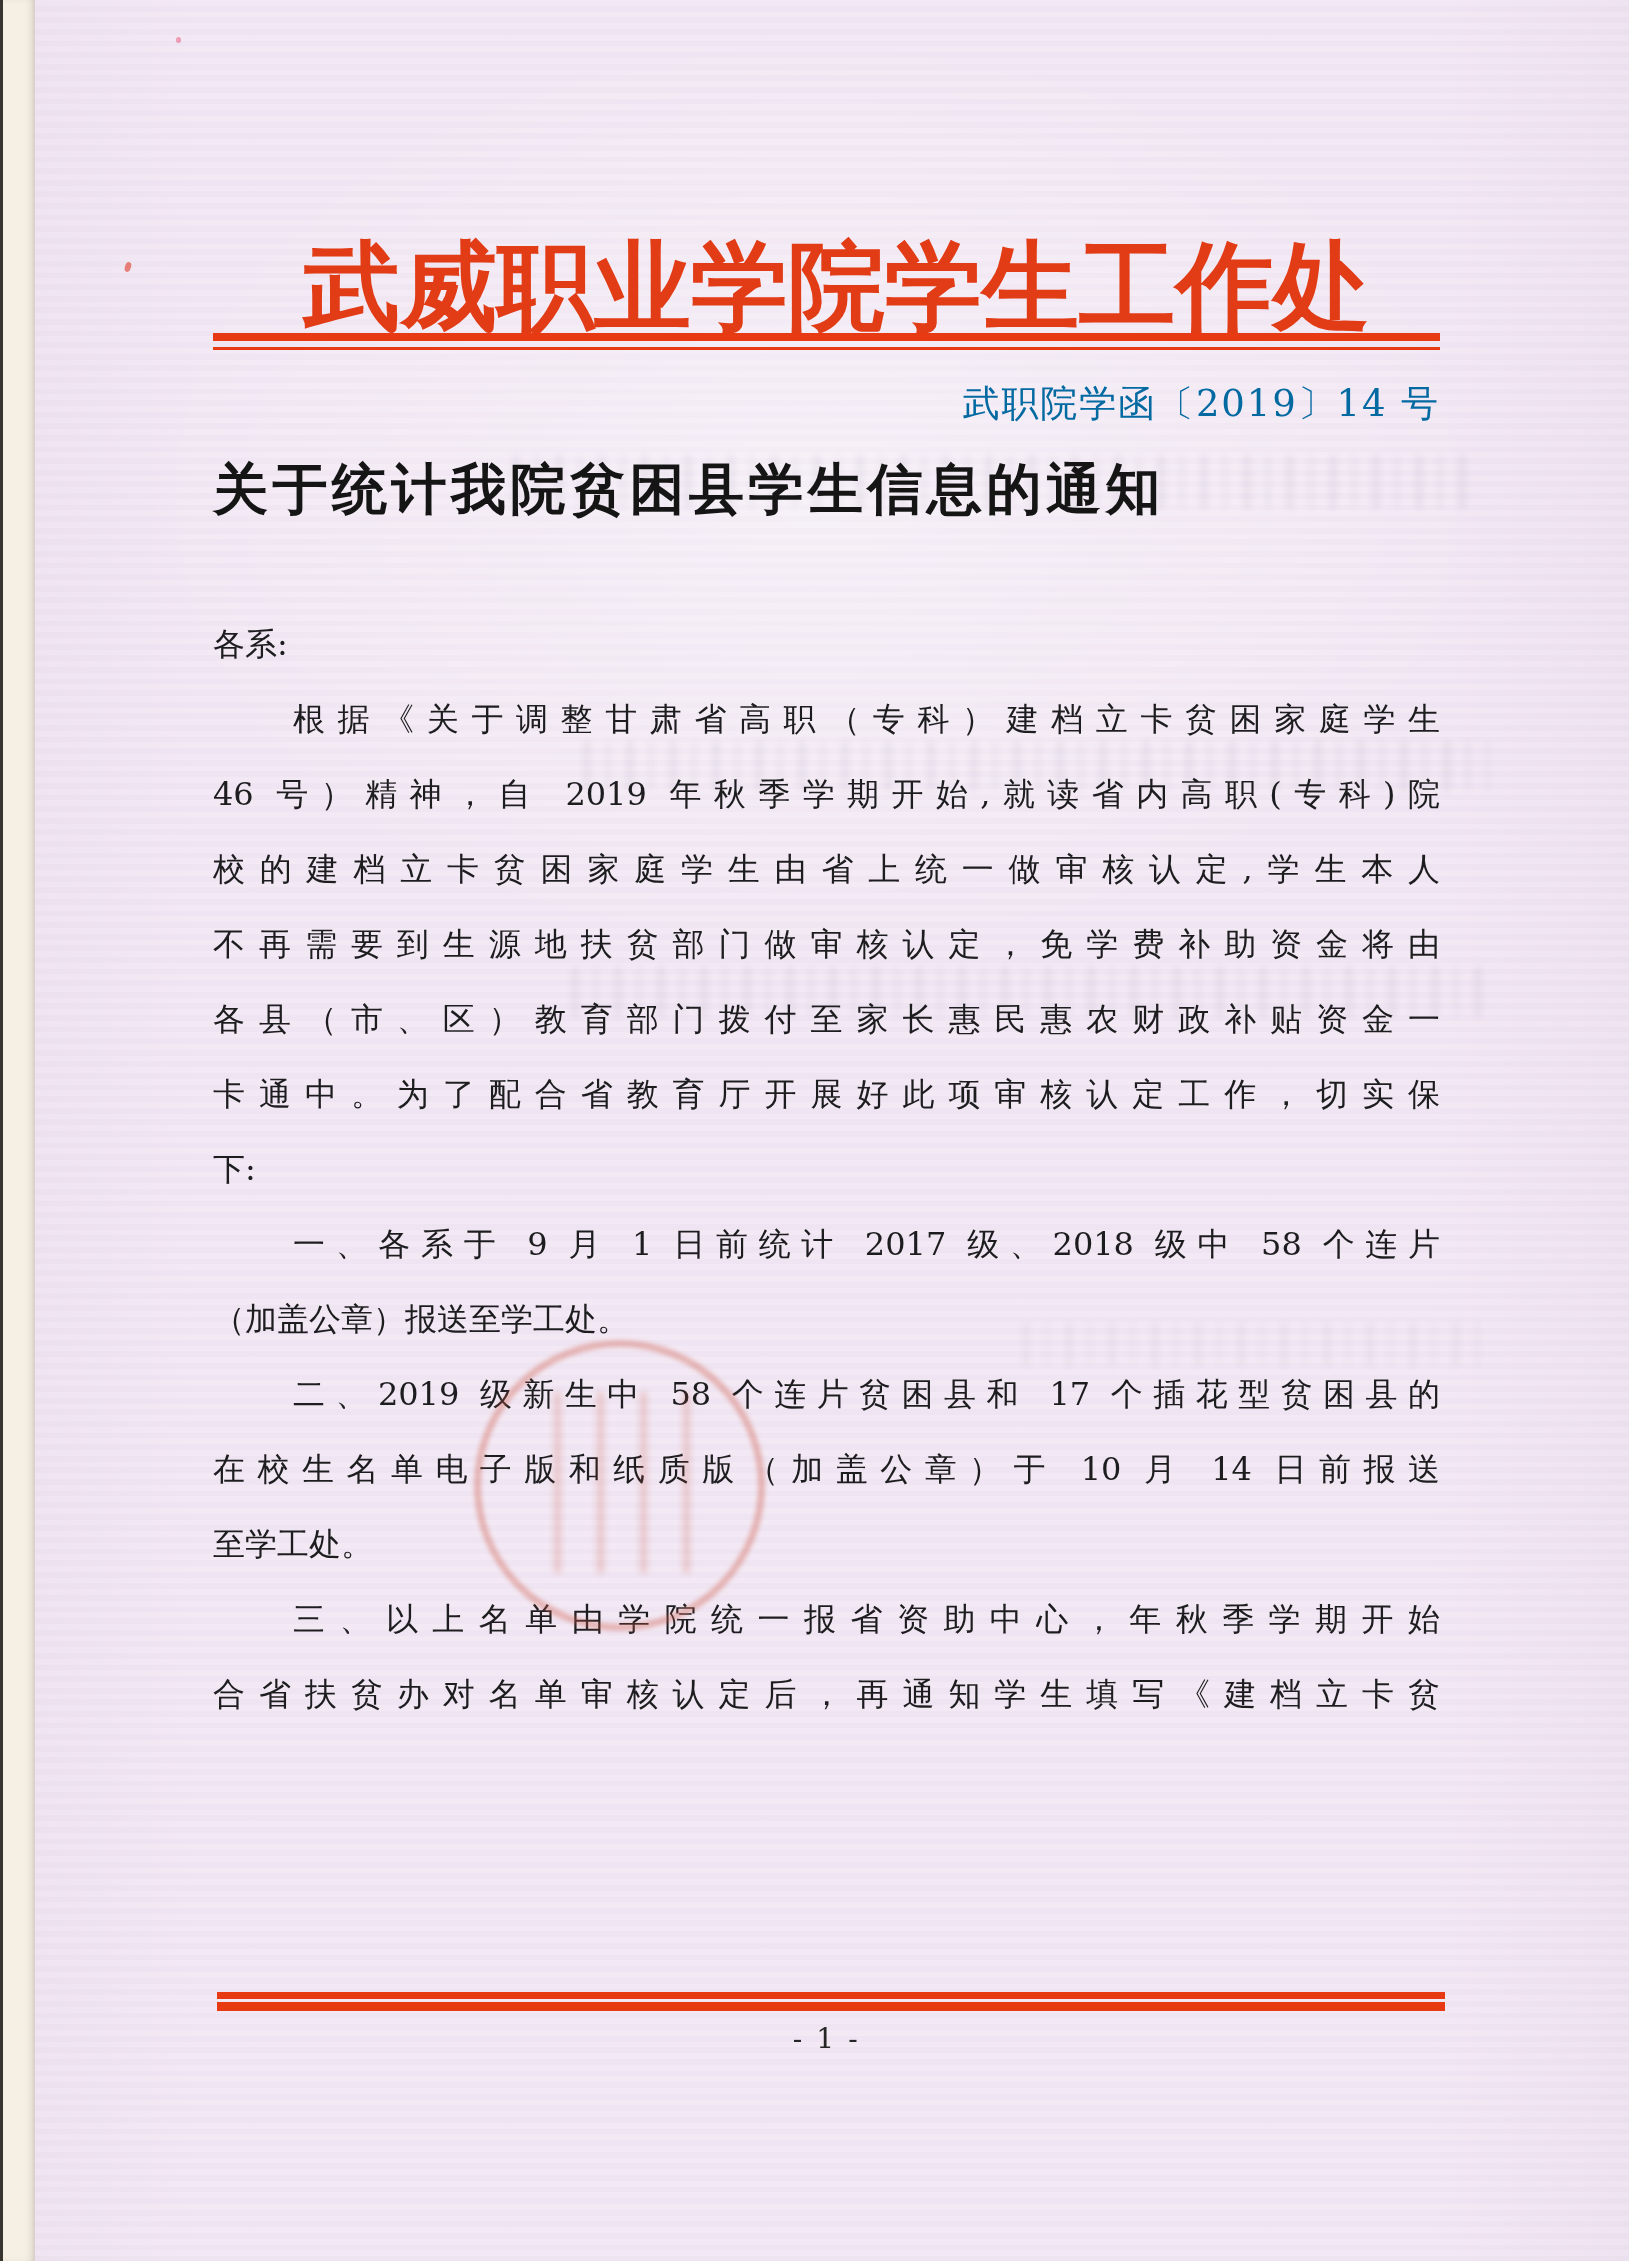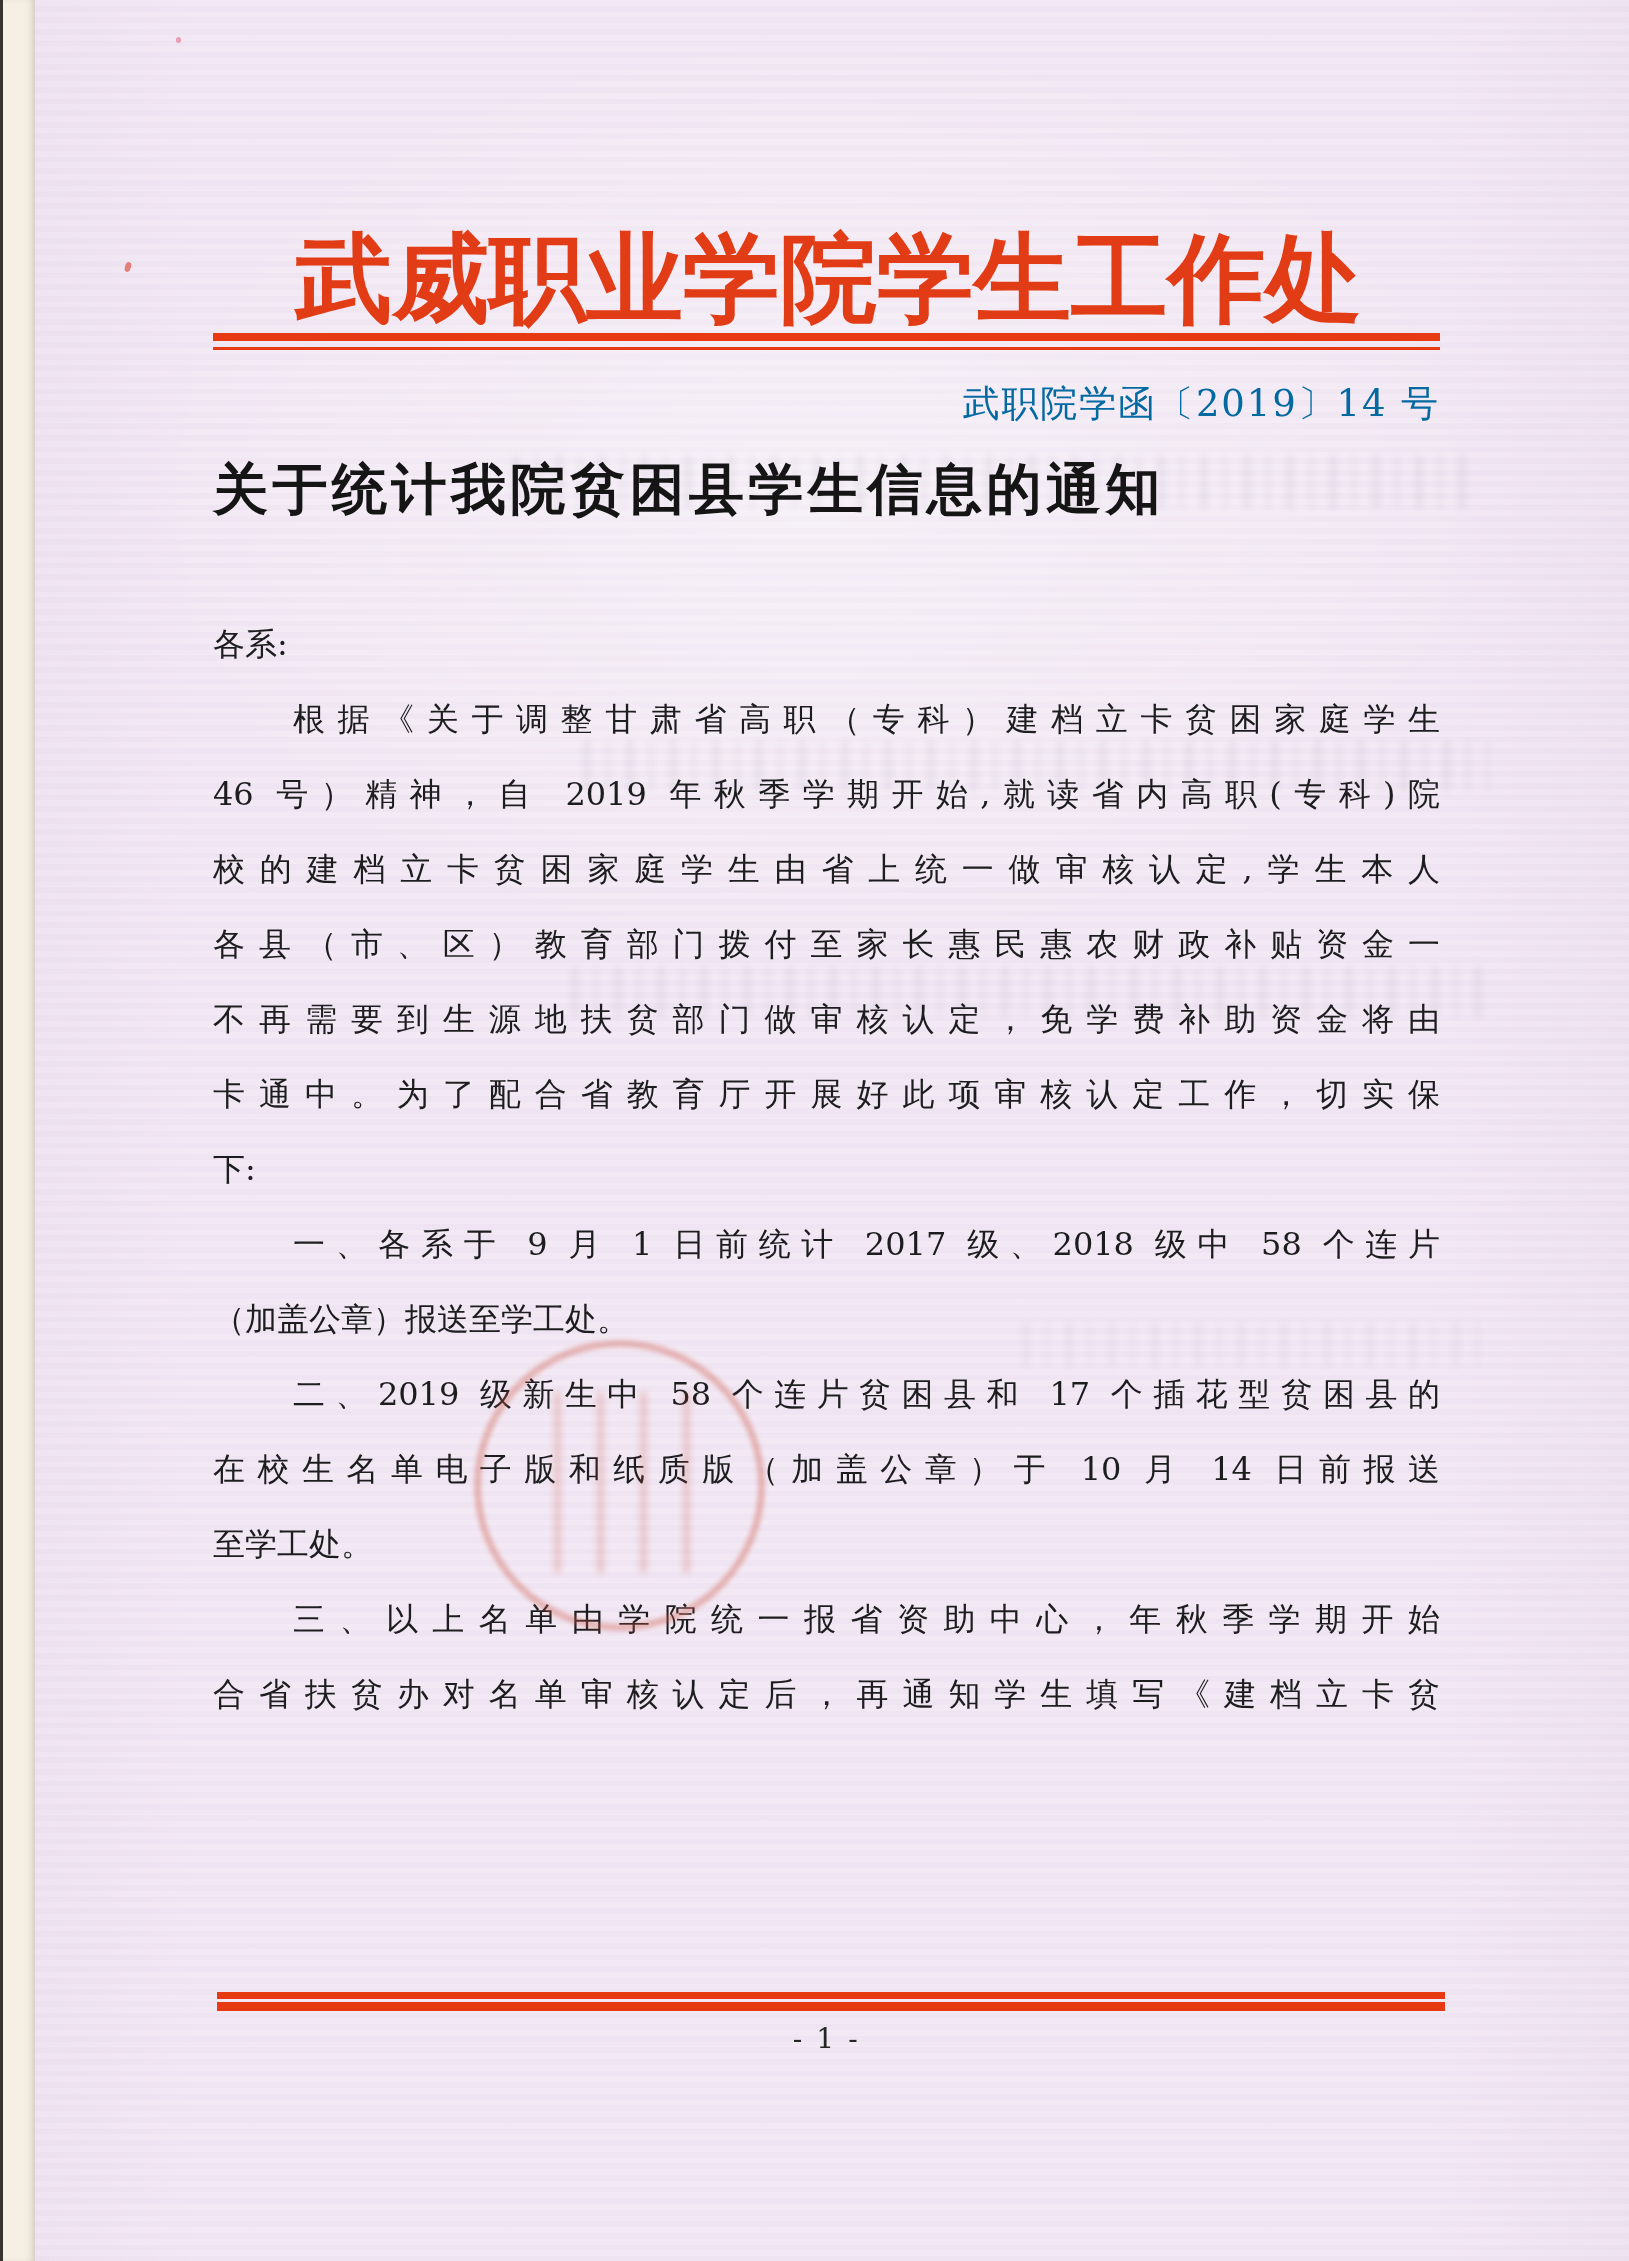--- a/index.html
+++ b/index.html
@@ -19,21 +19,21 @@
       radial-gradient(ellipse 60% 30% at 50% 22%, rgba(255,255,255,.35), rgba(255,255,255,0) 70%),
       repeating-linear-gradient(180deg, rgba(255,255,255,.045) 0 5.8px, rgba(186,166,198,.05) 5.8px 11.6px),
       linear-gradient(90deg, rgba(198,178,206,.10), rgba(255,255,255,0) 12%, rgba(255,255,255,0) 88%, rgba(198,178,206,.10));
   }
   
   .edge-black{position:absolute;left:0;top:0;width:2.6px;height:100%;background:#38342f;}
   .edge-cream{position:absolute;left:2.6px;top:0;width:32px;height:100%;background:#f5f0e3;
     box-shadow:inset -6.4px 0 9px -5.2px rgba(110,90,100,.35);}
 
   .org-title{
-    position:absolute;top:213px;left:213px;width:1227px;margin:2px;
+    position:absolute;top:213px;left:213px;width:1227px;margin:10px;
     text-align:center;font-size:97px;font-weight:700;line-height:1.3;
     color:var(--header-red);letter-spacing:0px;white-space:nowrap;
   }
   .rule-top{position:absolute;top:333px;left:213px;width:1227px;}
   .rule-top .thick{height:8.4px;background:var(--rule-red);}
   .rule-top .thin{height:3.2px;background:var(--rule-red);margin-top:5.8px;}
 
   .doc-number{
     position:absolute;top:379px;left:213px;width:1227px;margin:0;
     text-align:right;font-size:37px;letter-spacing:1.9px;color:#0369a1;white-space:nowrap;
@@ -112,22 +112,22 @@
   <p class="doc-number">武职院学函〔2019〕14 号</p>
 
   <h2 class="doc-title">关于统计我院贫困县学生信息的通知</h2>
 
   <main class="body-block">
     <div class="line">各系:</div>
     <div>
         <div class="line indent fill">根据《关于调整甘肃省高职（专科）建档立卡贫困家庭学生</div>
         <div class="line fill">46 号）精神，自 2019 年秋季学期开始,就读省内高职(专科)院</div>
         <div class="line fill">校的建档立卡贫困家庭学生由省上统一做审核认定,学生本人</div>
+        <div class="line fill">不再需要到生源地扶贫部门做审核认定，免学费补助资金将由</div>
         <div class="line fill">各县（市、区）教育部门拨付至家长惠民惠农财政补贴资金一</div>
-        <div class="line fill">不再需要到生源地扶贫部门做审核认定，免学费补助资金将由</div>
         <div class="line fill">卡通中。为了配合省教育厅开展好此项审核认定工作，切实保</div>
         <div class="line">下:</div>
         <div class="line indent fill">一、各系于 9 月 1 日前统计 2017 级、2018 级中 58 个连片</div>
         <div class="line">（加盖公章）报送至学工处。</div>
         <div class="line indent fill">二、2019 级新生中 58 个连片贫困县和 17 个插花型贫困县的</div>
         <div class="line fill">在校生名单电子版和纸质版（加盖公章）于 10 月 14 日前报送</div>
         <div class="line">至学工处。</div>
         <div class="line indent fill">三、以上名单由学院统一报省资助中心，年秋季学期开始</div>
         <div class="line fill">合省扶贫办对名单审核认定后，再通知学生填写《建档立卡贫</div>
       </div>

